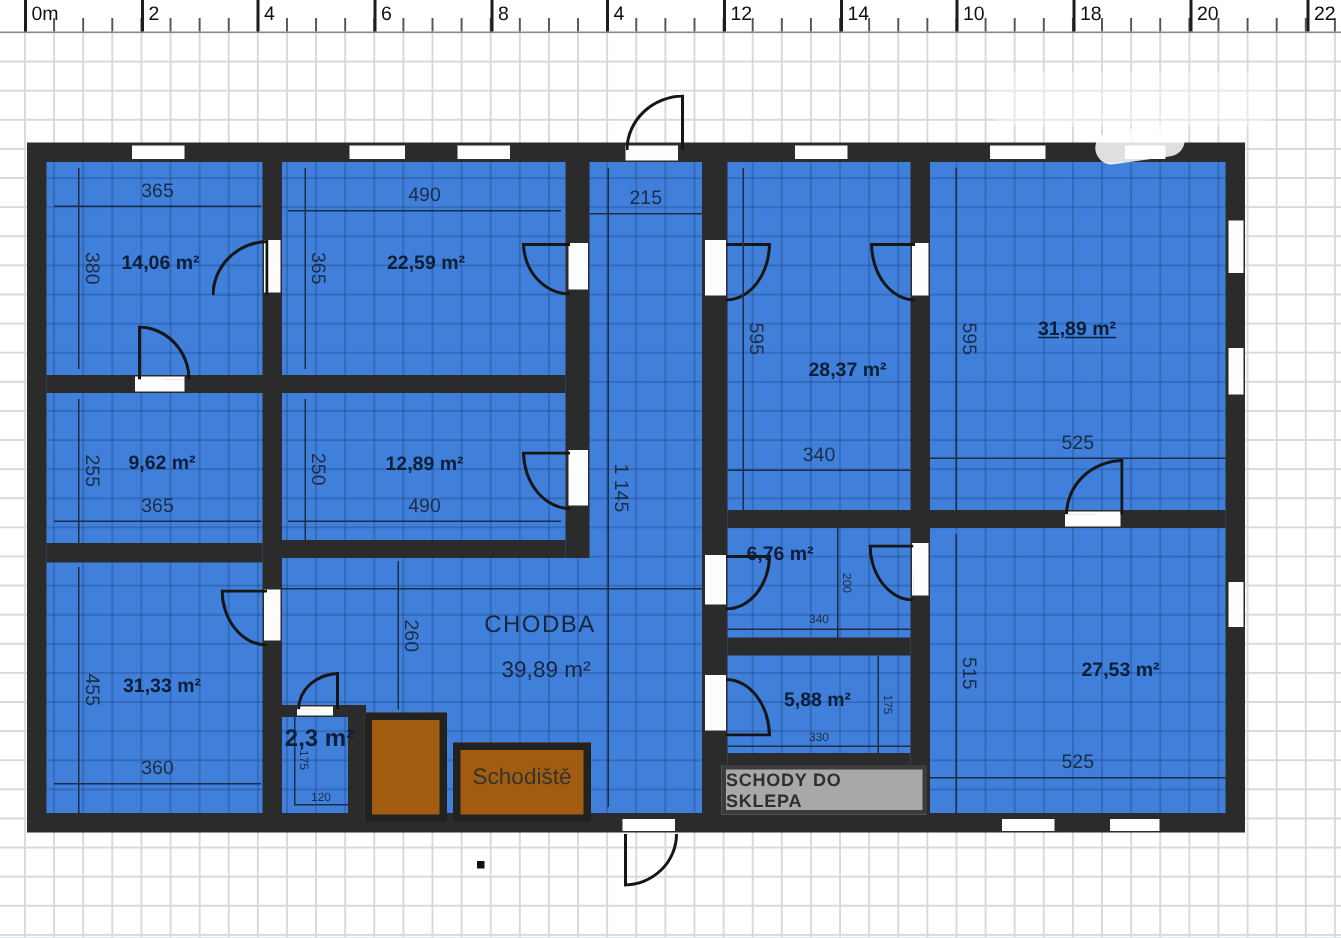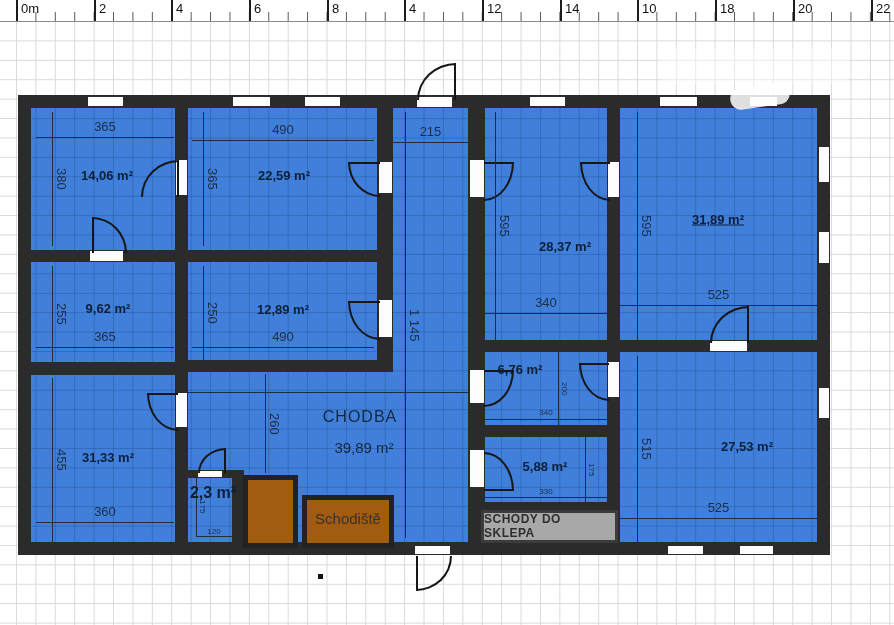--- a/index.html
+++ b/index.html
@@ -42,21 +42,21 @@
   .tl{border-top-left-radius:100%;border-top-width:2px;border-left-width:2px;}
   .tr{border-top-right-radius:100%;border-top-width:2px;border-right-width:2px;}
   .bl{border-bottom-left-radius:100%;border-bottom-width:2px;border-left-width:2px;}
   .br{border-bottom-right-radius:100%;border-bottom-width:2px;border-right-width:2px;}
   .leaf-r{border-right-width:2px;}
   .leaf-l{border-left-width:2px;}
   .leaf-t{border-top-width:2px;}
   .leaf-b{border-bottom-width:2px;}
   .brown{position:absolute;background:#a25c0f;border:5px solid #222;box-sizing:border-box;}
   #schody-box{position:absolute;background:#a8a8a8;border:3px solid #3c3c3c;box-sizing:border-box;
-    display:flex;align-items:flex-end;justify-content:center;}
+    display:flex;align-items:center;justify-content:center;}
   #schody-box span{font-size:12px;font-weight:bold;color:#2e2e2e;letter-spacing:0.5px;}
   #stairs-label{position:absolute;transform:translate(-50%,-50%);font-size:15px;color:#333;}
   #title{position:absolute;left:545px;top:55px;font-size:20px;font-weight:bold;color:#c9252b;white-space:nowrap;}
   .wmark{position:absolute;background:rgba(255,255,255,0.55);border-radius:12px;}
   #chodba-name{position:absolute;transform:translate(-50%,-50%);font-size:16px;color:#16263f;letter-spacing:1px;}
   #chodba-area{position:absolute;transform:translate(-50%,-50%);font-size:15px;color:#16263f;}
 </style>
 </head>
 <body>
 

